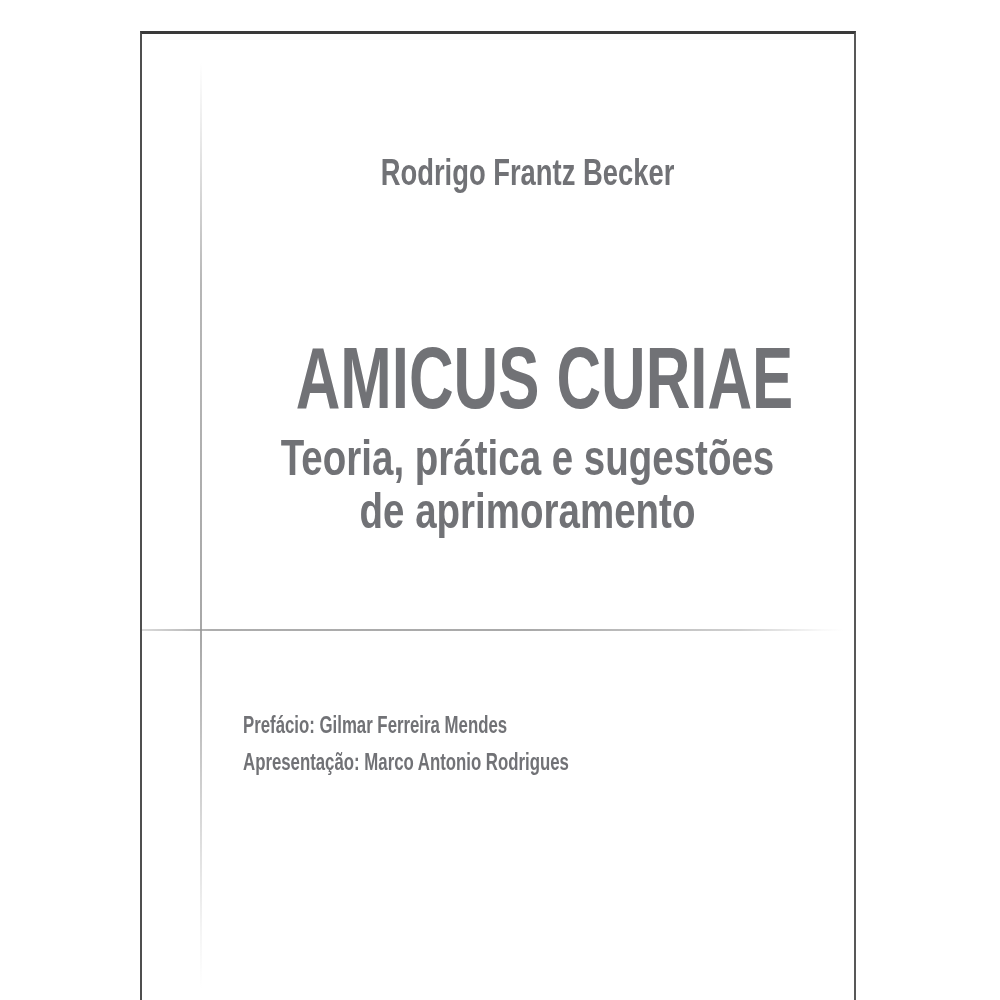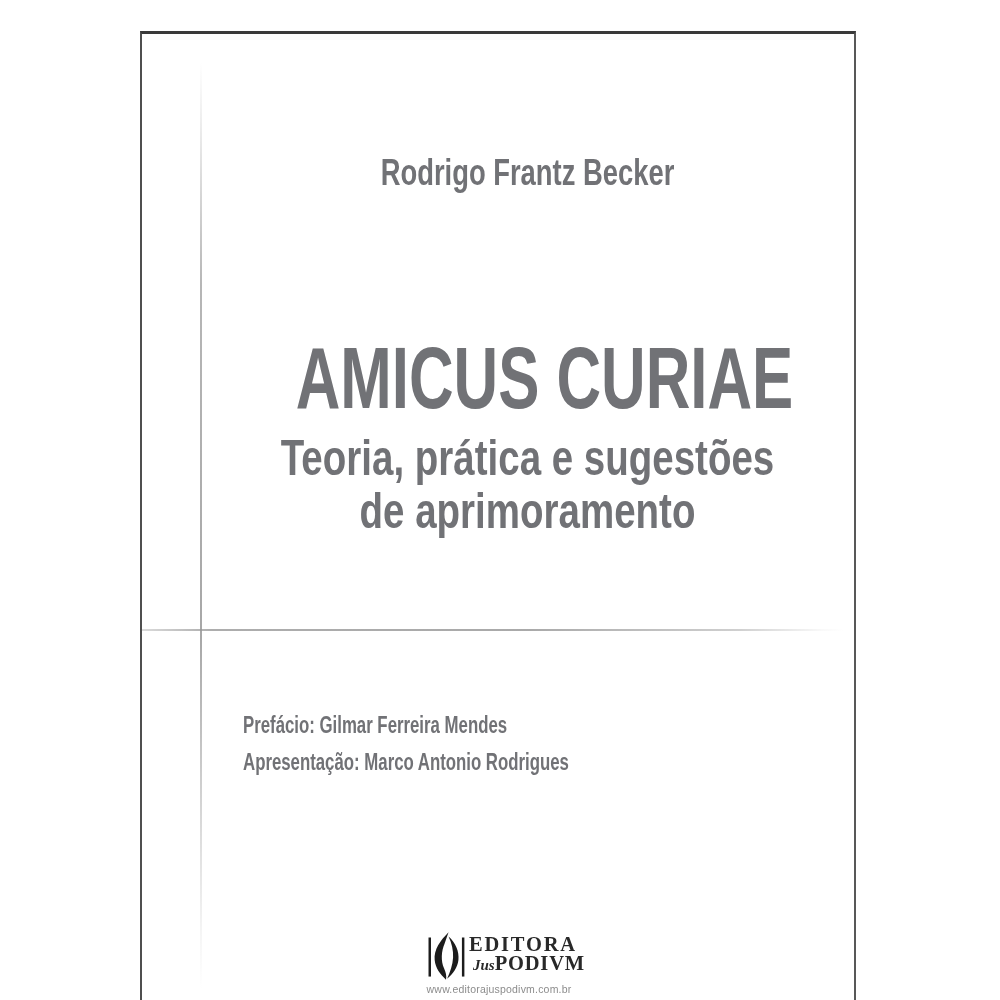--- a/index.html
+++ b/index.html
@@ -106,34 +106,15 @@
 
     <div class="txt subtitle">
       <div>Teoria, prática e sugestões</div>
       <div>de aprimoramento</div>
     </div>
 
     <div class="txt credit preface">Prefácio: Gilmar Ferreira Mendes</div>
 
     <div class="txt credit presentation">Apresentação: Marco Antonio Rodrigues</div>
 
-    <div class="logo">
-      <svg class="logo-icon" width="37" height="48" viewBox="0 0 36 46" aria-hidden="true">
-        <rect x="0.5" y="5" width="2.4" height="38" fill="#1c1c1c"></rect>
-        <rect x="33" y="5" width="2.4" height="38" fill="#1c1c1c"></rect>
-        <path fill="#1c1c1c" d="M20 0 C12 8 5.5 17 6.5 27 C7.2 35 12 41 17.5 46
-                 C18.3 42.5 17.3 38.5 15.6 34.8 C12.4 28 12.9 18.2 16.2 10.8
-                 C17.4 7.1 18.8 3.4 20 0 Z"></path>
-        <path fill="#1c1c1c" d="M20 4 C23 10.5 24.8 17.5 24.4 24.5
-                 C24 31.5 21.6 38.5 18.6 45.2 C24.6 40.5 28.8 34 29.6 27
-                 C30.6 18.3 26.6 9.8 20 4 Z"></path>
-      </svg>
-      <div class="logo-text">
-        <div class="logo-editora">EDITORA</div>
-        <div class="logo-jpd">
-          <span class="jus">Jus</span><span class="podivm">PODIVM</span>
-        </div>
-      </div>
-      <div class="logo-url">www.editorajuspodivm.com.br</div>
-    </div>
 
   </div>
 </div>
 
 </body></html>

